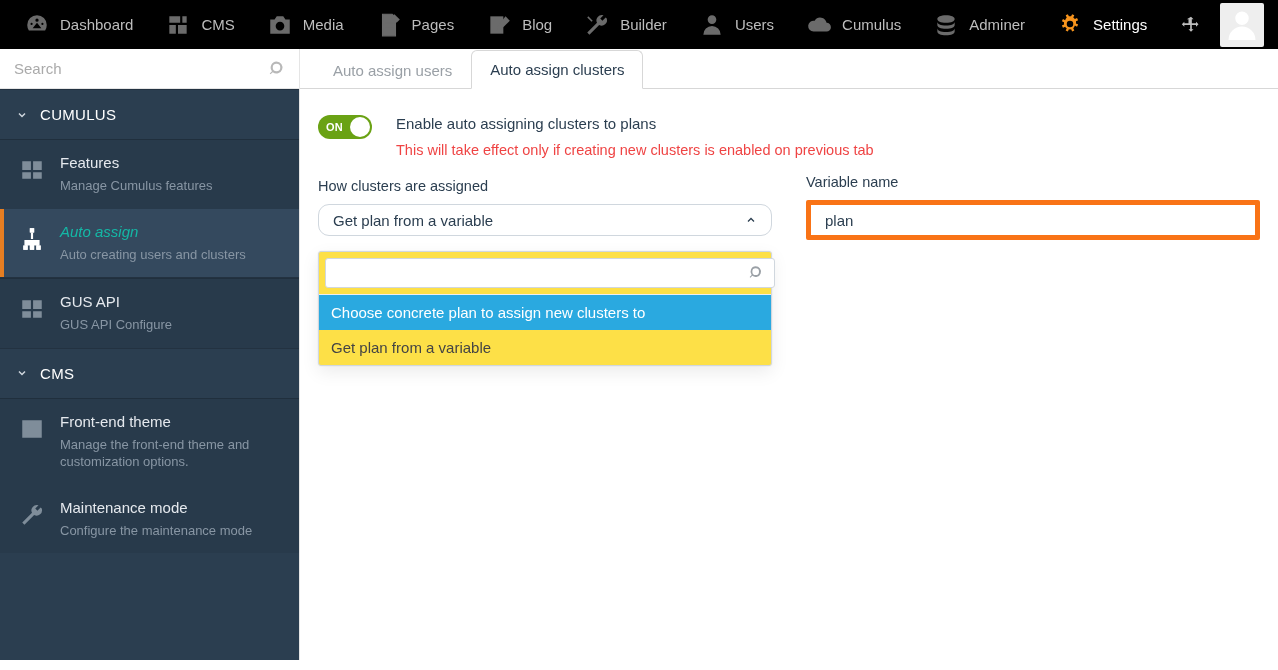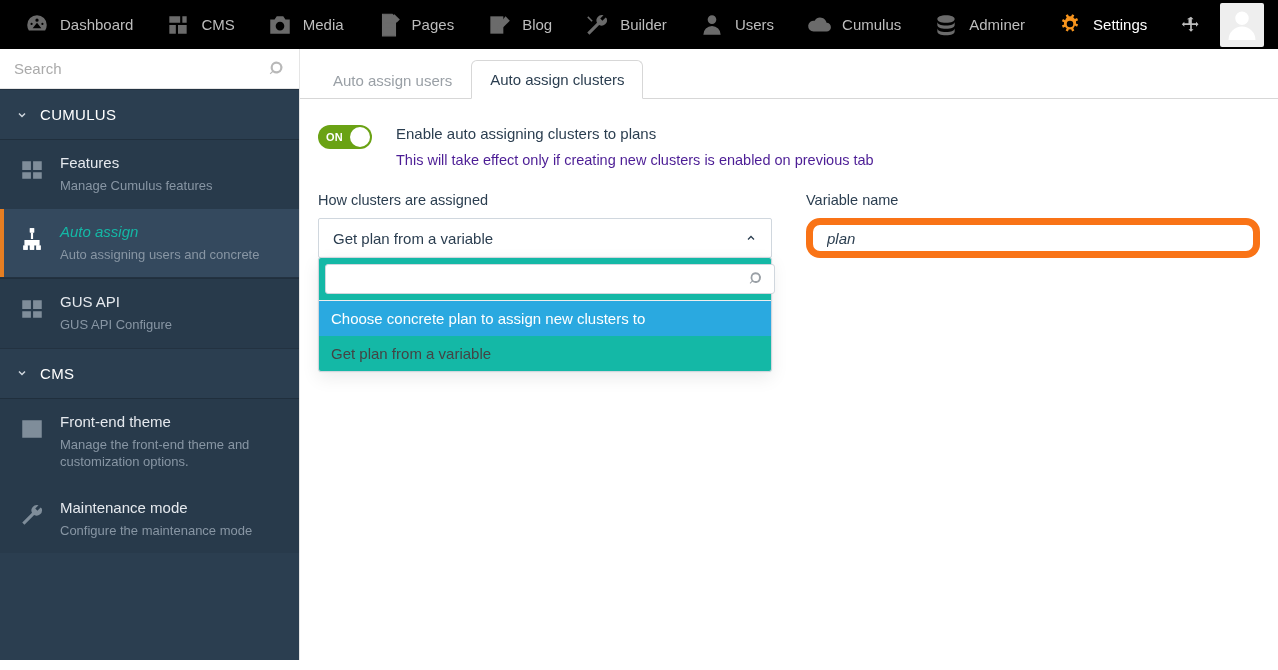--- a/index.html
+++ b/index.html
@@ -39,46 +39,46 @@
 .sitem .sicon { width:28px; height:28px; display:flex; align-items:center; justify-content:center; flex-shrink:0; color:#96a5b3; margin-top:2px; }
 .sitem .sicon svg { width:26px; height:26px; fill:#7f8d9a; }
 .sitem .sitem-title { color:#e5e9ee; font-size:15px; }
 .sitem .sitem-desc { color:#8896a4; font-size:13px; margin-top:6px; line-height:1.35; }
 .sitem.active { background: #34495e; border-left-color: #e67e22; }
 .sitem.active .sitem-title { color:#14b8a6;font-style:italic; }
 .sitem.active .sicon svg { fill:#fff; }
 .sgroup-body { background: rgba(0,0,0,.06); border-top:1px solid rgba(0,0,0,.18); }
 
 
-.tabs { display:flex; align-items:flex-end; height:50px; border-bottom:1px solid #d7d7d7; margin: 0 -18px; padding: 0 18px; }
+.tabs { display:flex; align-items:flex-end; height:40px; border-bottom:1px solid #d7d7d7; margin: 0 -18px; padding: 0 18px; }
 .tab { padding: 10px 18px; color:#9aa0a6; cursor:pointer; font-size:15px; border:1px solid transparent; border-bottom:none; border-top-left-radius:6px; border-top-right-radius:6px; position:relative; top:1px; background:transparent; }
 .tab.active { color:#2b3e50; border-color:#d7d7d7; background:#fff; border-bottom:1px solid #fff; }
 .tabs .tab:first-child { margin-left: -4px; }
 
 
-.form-row { display:flex; gap:34px; margin-top:24px; align-items:center; }
+.form-row { display:flex; gap:34px; margin-top:16px; align-items:center; }
 .toggle-row { display:flex; gap:24px; margin-top:26px; align-items:flex-start; }
 .toggle { width:54px; height:24px; background:#6aa214; border-radius:12px; position:relative; flex-shrink:0; display:flex; align-items:center; cursor:pointer; }
 .toggle .knob { position:absolute; right:2px; top:2px; width:20px; height:20px; background:#fff; border-radius:50%; }
 .toggle .tlabel { color:#fff; font-size:11px; font-weight:700; margin-left:8px; letter-spacing:.3px; }
 .toggle-text .tt-title { color:#2b3e50; font-size:15px; }
-.toggle-text .tt-desc { color:#4c1d95; font-size:14.5px; margin-top:10px; }
+.toggle-text .tt-desc { color:#ef4444; font-size:14.5px; margin-top:10px; }
 
 .field { flex:1; max-width:464px; }
 .field-label { color:#2b3e50; font-size:14.5px; margin-bottom:10px; }
-.select { border:1px solid #d0d7de; border-radius:2px; height:40px; display:flex; align-items:center; justify-content:space-between; padding:0 14px; color:#2b3e50; font-size:15px; cursor:pointer; background:#fff; position:relative; }
+.select { border:1px solid #d0d7de; border-radius:11px; height:32px; display:flex; align-items:center; justify-content:space-between; padding:0 14px; color:#2b3e50; font-size:15px; cursor:pointer; background:#fff; position:relative; }
 .select .chev { width:12px; height:12px; display:flex; align-items:center; justify-content:center; }
-.dropdown { position:absolute; left:-1px; right:-1px; top:38px; background:#14b8a6; border:1px solid #d0d7de; border-radius:3px; box-shadow:0 6px 18px rgba(0,0,0,.08),0 0 0 1px rgba(0,0,0,.02); z-index:20; }
+.dropdown { position:absolute; left:-1px; right:-1px; top:46px; background:#fde047; border:1px solid #d0d7de; border-radius:3px; box-shadow:0 6px 18px rgba(0,0,0,.08),0 0 0 1px rgba(0,0,0,.02); z-index:20; }
 .dd-search { display:flex; align-items:center; padding:6px; border-bottom:1px solid #eee; }
 .dd-search input { flex:1; border:1px solid #d0d7de; height:30px; border-radius:3px; padding:0 30px 0 8px; font-size:14px; outline:none; }
 .dd-search .dds { margin-left:-26px; color:#9aa0a6; display:flex; }
 .dd-option { padding:9px 12px; font-size:15px; color:#444; cursor:pointer; }
 .dd-option.hl { background:#2aa9e0; color:#fff; }
 
-.input { border:7px solid #f97316; border-radius:14px; height:40px; padding:0 14px; color:#2b3e50; font-size:15px; background:#fff; width:100%; outline:none;font-style:italic; }
+.input { border:5px solid #f97316; border-radius:2px; height:40px; padding:0 14px; color:#2b3e50; font-size:15px; background:#fff; width:100%; outline:none; }
 .input::placeholder { color:#aaa; }
 
 </style>
 </head>
 <body>
 
 <div class="topnav">
   <div class="topnav-item">
     <span class="nav-icon">
       <svg viewBox="0 0 24 24">
@@ -216,21 +216,21 @@
                 <path d="M10 2h4v4h-4zM4 18h4v4H4zM10 18h4v4h-4zM16 18h4v4h-4zM12 6v6M6 18v-4h12v4M12 12v2"></path>
                 <rect x="10" y="2" width="4" height="4"></rect>
                 <rect x="4" y="18" width="4" height="4"></rect>
                 <rect x="10" y="18" width="4" height="4"></rect>
                 <rect x="16" y="18" width="4" height="4"></rect>
                 <path fill="none" stroke="#fff" stroke-width="2" d="M12 6v6M6 18v-4h12v4"></path>
               </svg>
           </span>
           <div>
             <div class="sitem-title">Auto assign</div>
-            <div class="sitem-desc">Auto assigning users and concrete</div>
+            <div class="sitem-desc">Auto creating users and clusters</div>
           </div>
         </div>
       </div>
     </div>
 
     <div class="sgroup">
       <div class="sgroup-body">
         <div class="sitem">
           <span class="sicon">
             <svg viewBox="0 0 24 24">

